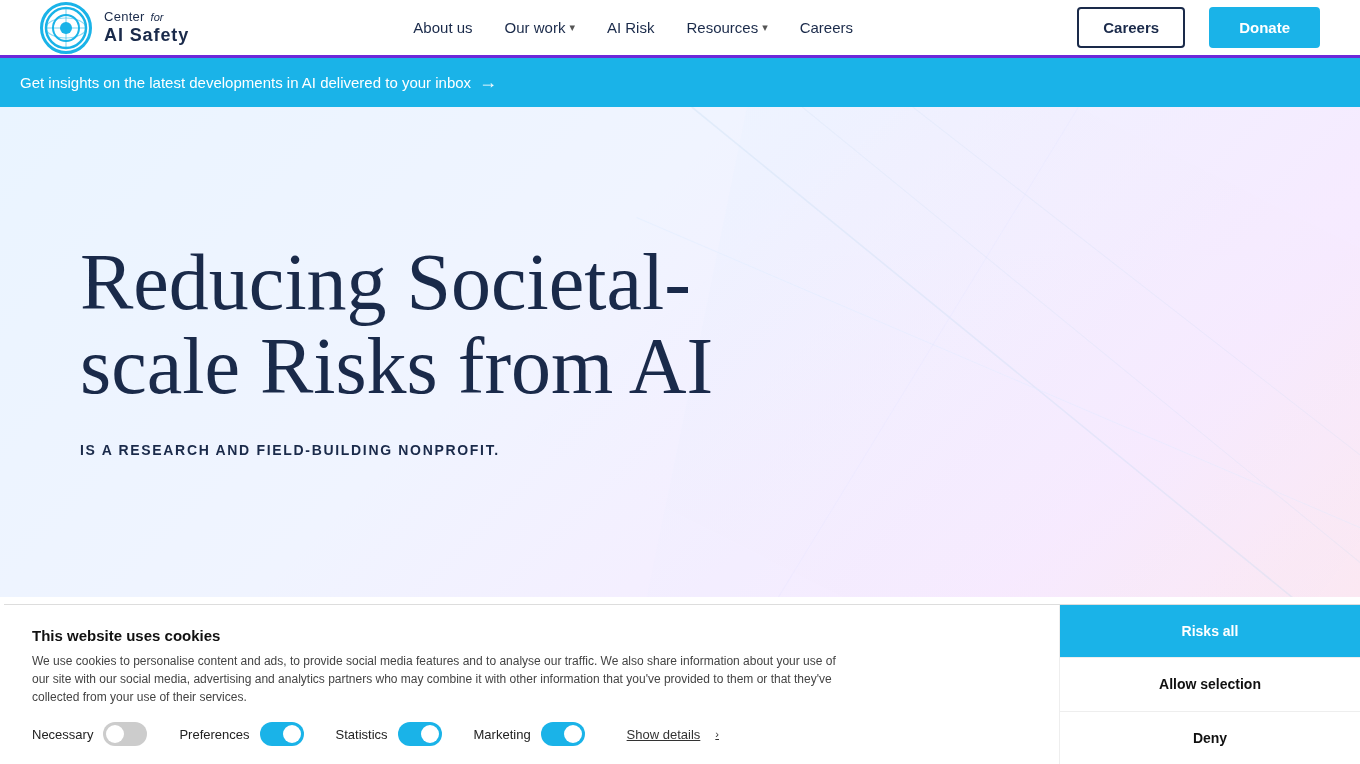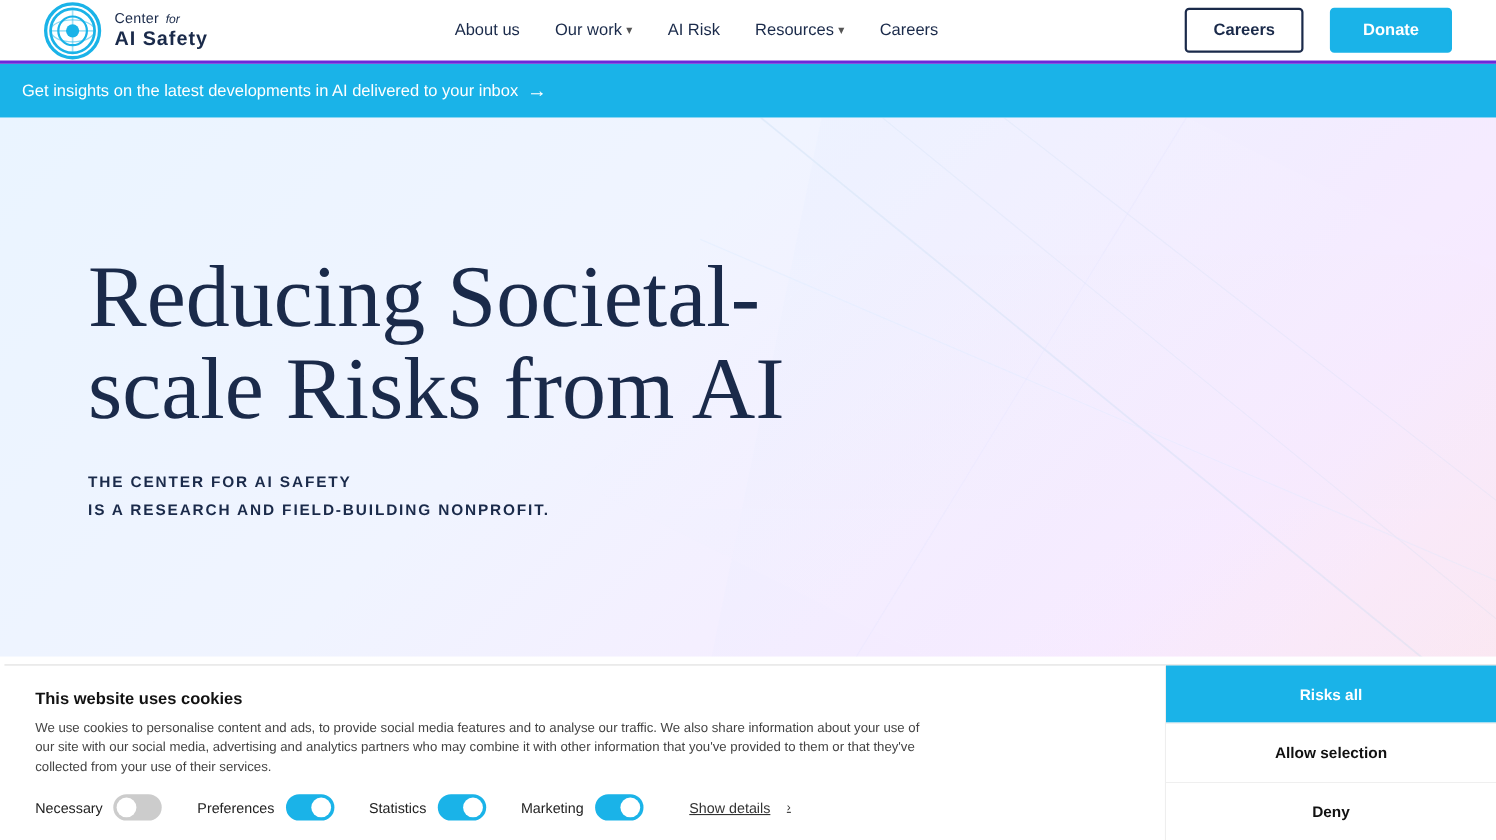--- a/index.html
+++ b/index.html
@@ -307,21 +307,20 @@
       <linearGradient id="grad2" x1="0%" y1="0%" x2="100%" y2="100%">
         <stop offset="0%" style="stop-color:#e8f4ff;stop-opacity:1"></stop>
         <stop offset="100%" style="stop-color:#ffe8f8;stop-opacity:1"></stop>
       </linearGradient>
     </defs>
   </svg>
 
   <div class="hero-content">
     <h1 class="hero-title">Reducing Societal-scale Risks from AI</h1>
     <div class="hero-subtitle">
-      <div>THE CENTER FOR AI SAFETY</div>
       <div>IS A RESEARCH AND FIELD-BUILDING NONPROFIT.</div>
     </div>
   </div>
 </section>
 
 <div class="cookie-overlay">
   <div class="cookie-left">
     <div class="cookie-title">This website uses cookies</div>
     <div class="cookie-text">We use cookies to personalise content and ads, to provide social media features and to analyse our traffic. We also share information about your use of our site with our social media, advertising and analytics partners who may combine it with other information that you've provided to them or that they've collected from your use of their services.</div>
     <div class="cookie-toggles">

